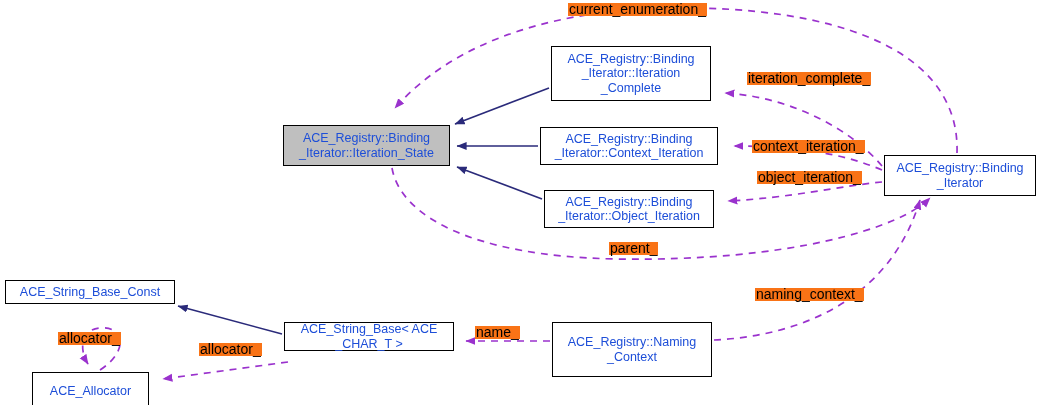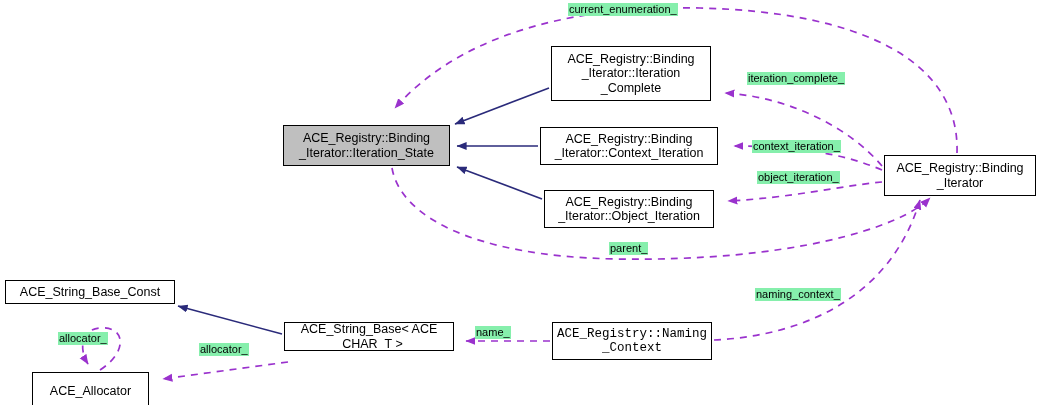--- a/index.html
+++ b/index.html
@@ -26,34 +26,34 @@
     position: absolute;
     box-sizing: border-box;
     border: 1px solid #000000;
     background: #ffffff;
     display: flex;
     align-items: center;
     justify-content: center;
     text-align: center;
     font-size: 12.5px;
     line-height: 14.5px;
-    color: #000000;
+    color: #1d4ed8;
     white-space: pre;
     z-index: 5;
   }
   .node.highlight {
     background: #bfbfbf;
   }
   .edge-label {
     position: absolute;
-    font-size: 11px;
+    font-size: 14px;
     line-height: 13px;
     color: #000000;
     white-space: pre;
-    background: #86efac;
+    background: #f97316;
     padding: 0 1px;
     z-index: 6;
   }
 </style>
 </head>
 <body>
 
 <div id="diagram-root">
 
   <svg id="edge-layer" viewBox="0 0 1047 405" width="1047" height="405" xmlns="http://www.w3.org/2000/svg">
@@ -127,21 +127,21 @@
 
   <div class="node" style="left:284px; top:322px; width:170px; height:29px;">
     <span>ACE_String_Base&lt; ACE
 _CHAR_T &gt;</span>
   </div>
 
   <div class="node" style="left:32px; top:372px; width:117px; height:38px;">
     <span>ACE_Allocator</span>
   </div>
 
-  <div class="node" style="left:552px; top:322px; width:160px; height:38px;font-family:Liberation Mono, monospace;">
+  <div class="node" style="left:552px; top:322px; width:160px; height:55px;">
     <span>ACE_Registry::Naming
 _Context</span>
   </div>
 
   <div class="edge-label" style="left:568px; top:3px;">current_enumeration_</div>
 
   <div class="edge-label" style="left:747px; top:72px;">iteration_complete_</div>
 
   <div class="edge-label" style="left:752px; top:140px;">context_iteration_</div>
 

